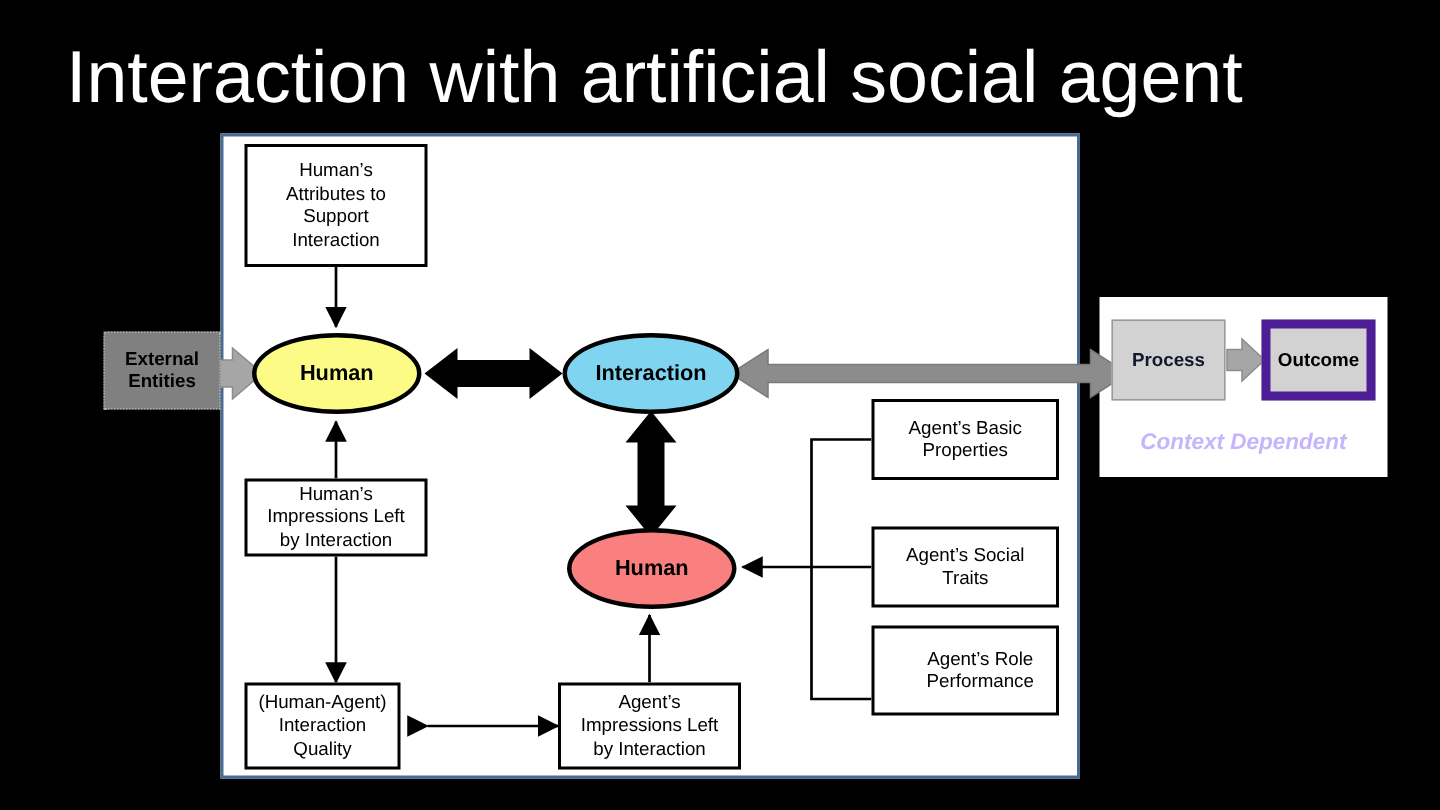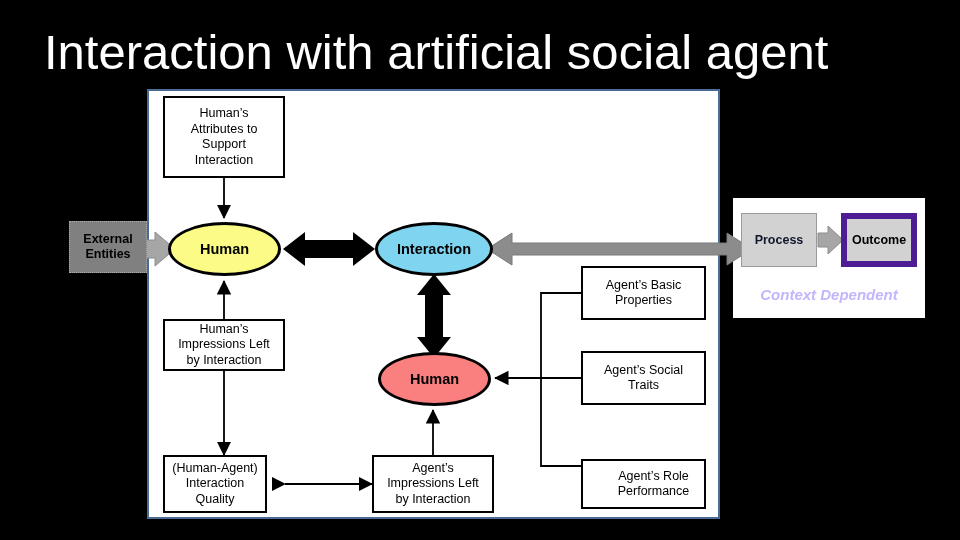--- a/index.html
+++ b/index.html
@@ -166,21 +166,21 @@
     background: #fa8080;
   }
 
   
   #human-attributes   { left: 163px; top: 96px;  width: 122px; height: 82px; }
   #human-impressions  { left: 163px; top: 319px; width: 122px; height: 52px; }
   #interaction-quality{ left: 163px; top: 455px; width: 104px; height: 58px; }
   #agent-impressions  { left: 372px; top: 455px; width: 122px; height: 58px; }
   #agent-basic        { left: 581px; top: 266px; width: 125px; height: 54px; }
   #agent-social       { left: 581px; top: 351px; width: 125px; height: 54px; }
-  #agent-role         { left: 581px; top: 459px; width: 125px; height: 50px; padding-left: 20px; }
+  #agent-role         { left: 581px; top: 417px; width: 125px; height: 60px; padding-left: 20px; }
 </style>
 </head>
 <body>
 
 <div id="slide">
 
   <div id="title">Interaction with artificial social agent</div>
 
   <div class="panel" id="main-panel"></div>
   <div class="panel" id="context-panel"></div>

